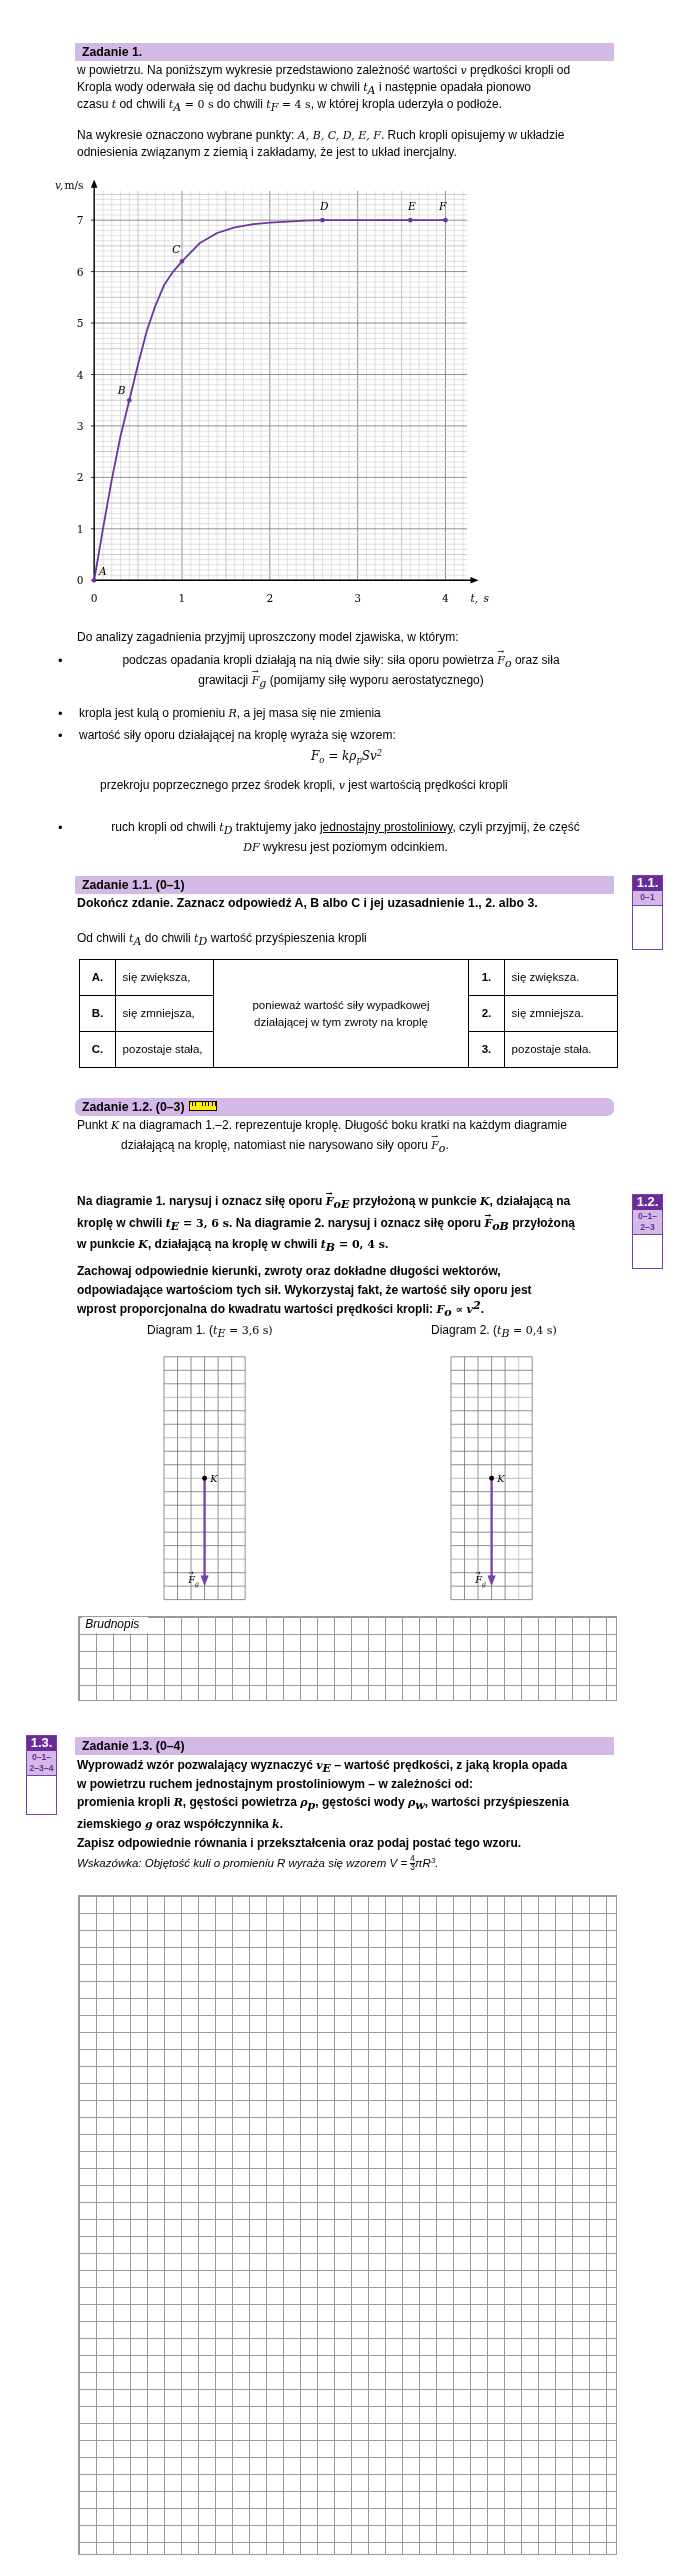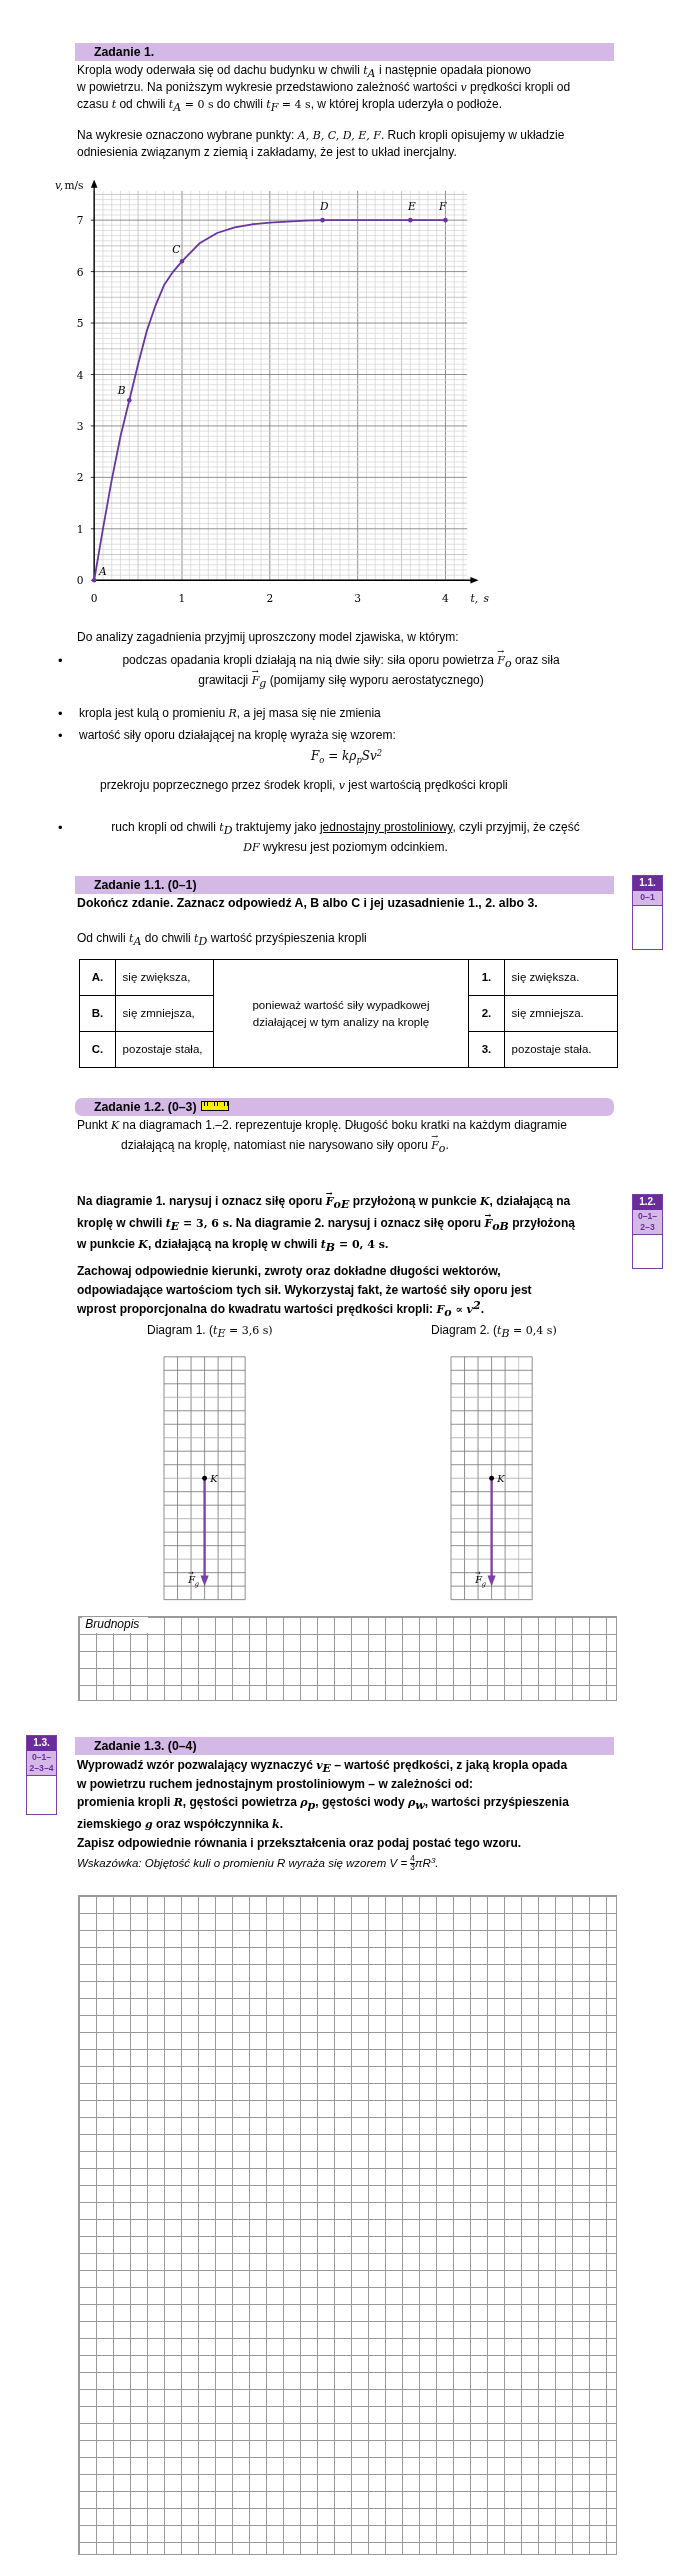--- a/index.html
+++ b/index.html
@@ -1,34 +1,34 @@
 <!DOCTYPE html>
 <html style="font-size:13px"><head>
 <meta charset="utf-8">
 <style>
   * { box-sizing: border-box; margin: 0; padding: 0; }
   html, body { width: 694px; height: 2576px; background: #ffffff; }
   body { position: relative; font-family: "Liberation Sans", sans-serif; color: #000; font-size: 12px; line-height: 1.58; overflow: hidden; }
   .abs { position: absolute; }
-  .hdr { position: absolute; background: #d4b9e6; font-weight: bold; font-size: 12.3px; padding-left: 19px; height: 18px; line-height: 18px; }
+  .hdr { position: absolute; background: #d4b9e6; font-weight: bold; font-size: 12.3px; padding-left: 7px; height: 18px; line-height: 18px; }
   .p { position: absolute; font-size: 12px; line-height: 17px; }
   .b { font-weight: bold; }
   .m { font-family: "DejaVu Serif", "Liberation Serif", serif; font-style: italic; font-size: 11px; }
   .mr { font-family: "DejaVu Serif", "Liberation Serif", serif; font-size: 11px; }
   sub { font-size: 70%; vertical-align: -2.5px; line-height: 0; }
   sup { font-size: 70%; vertical-align: 4.1px; line-height: 0; }
   .vec { position: relative; display: inline-block; }
   .vec::before { content: "\2192"; position: absolute; top: -9px; left: 0; font-size: 8.2px; font-style: normal; }
   .bul { position: absolute; left: 79px; font-size: 12px; line-height: 17px; text-align: center; }
   .bul::before { content: "\2022"; position: absolute; left: -21px; font-size: 13px; }
   .u { text-decoration: underline; }
 
   
   .score { position: absolute; width: 31px; border: 1.6px solid #7b3fa8; background: #fff; }
-  .score .s-top { background: #6a2b9b; color: #fff; font-weight: bold; font-size: 10px; text-align: center; height: 14.7px; line-height: 14.7px; }
+  .score .s-top { background: #6a2b9b; color: #fff; font-weight: bold; font-size: 13px; text-align: center; height: 14.7px; line-height: 14.7px; }
   .score .s-mid { background: #d4b9e6; color: #6a2b9b; font-size: 8.6px; text-align: center; line-height: 10.7px; padding: 1.6px 0; border-bottom: 1.6px solid #7b3fa8; font-weight: bold; }
   .score .s-bot { background: #fff; }
 
   
   table.ch { position: absolute; border-collapse: collapse; font-size: 11.5px; }
   table.ch td { border: 1.2px solid #000; padding: 0 6.6px; height: 36px; }
   table.ch td.lbl { font-weight: bold; text-align: center; width: 36px; padding: 0; }
   table.ch td.mid { text-align: center; line-height: 16.4px; }
 
   .ruler { display: inline-block; width: 28px; height: 9.8px; background: #ffef00; border: 1.2px solid #000; vertical-align: middle; margin-left: 4.9px; position: relative; top: -1.6px;
@@ -38,22 +38,22 @@
     background-image: linear-gradient(#999 0.8px, transparent 0.8px), linear-gradient(90deg, #999 0.8px, transparent 0.8px); }
 
   .brud-label { position: absolute; font-style: italic; font-size: 12px; background: #fff; }
 </style>
 </head>
 <body>
 
 <div class="hdr" style="left:75px; top:43px; width:539px;">Zadanie 1.</div>
 
 <div class="p" style="left:77px; top:62px; width:541px;">
+  <div><span>w powietrzu. Na poniższym wykresie przedstawiono zależność wartości </span><span class="m">v</span><span> prędkości kropli od</span></div>
   <div><span>Kropla wody oderwała się od dachu budynku w chwili </span><span class="m">t</span><sub class="m">A</sub><span> i następnie opadała pionowo</span></div>
-  <div><span>w powietrzu. Na poniższym wykresie przedstawiono zależność wartości </span><span class="m">v</span><span> prędkości kropli od</span></div>
   <div><span>czasu </span><span class="m">t</span><span> od chwili </span><span class="m">t</span><sub class="m">A</sub><span class="mr"> = 0 s</span><span> do chwili </span><span class="m">t</span><sub class="m">F</sub><span class="mr"> = 4 s</span><span>, w której kropla uderzyła o podłoże.</span></div>
 </div>
 
 <div class="p" style="left:77px; top:127px; width:541px;">
   <div><span>Na wykresie oznaczono wybrane punkty: </span><span class="m">A, B, C, D, E, F</span><span>. Ruch kropli opisujemy w układzie</span></div>
   <div>odniesienia związanym z ziemią i zakładamy, że jest to układ inercjalny.</div>
 </div>
 
 <svg class="abs" style="left:49px; top:180px;font-size:14.5px" width="606" height="442" viewBox="0 0 740 540" id="chart-svg">
   <g id="chart-grid">
@@ -269,21 +269,21 @@
   <span>Od chwili </span><span class="m">t</span><sub class="m">A</sub><span> do chwili </span><span class="m">t</span><sub class="m">D</sub><span> wartość przyśpieszenia kropli</span>
 </div>
 
 <table class="ch" style="left:79px; top:959px; width:539px;">
   <tbody>
       <tr>
     <td class="lbl">A.</td>
     <td style="width:98px;">się zwiększa,</td>
     <td class="mid" rowspan="3">
       <div>ponieważ wartość siły wypadkowej</div>
-      <div>działającej w tym analizy na kroplę</div>
+      <div>działającej w tym zwroty na kroplę</div>
     </td>
     <td class="lbl">1.</td>
     <td style="width:113px;">się zwiększa.</td>
   </tr>
   <tr>
     <td class="lbl">B.</td>
     <td>się zmniejsza,</td>
     <td class="lbl">2.</td>
     <td>się zmniejsza.</td>
   </tr>

